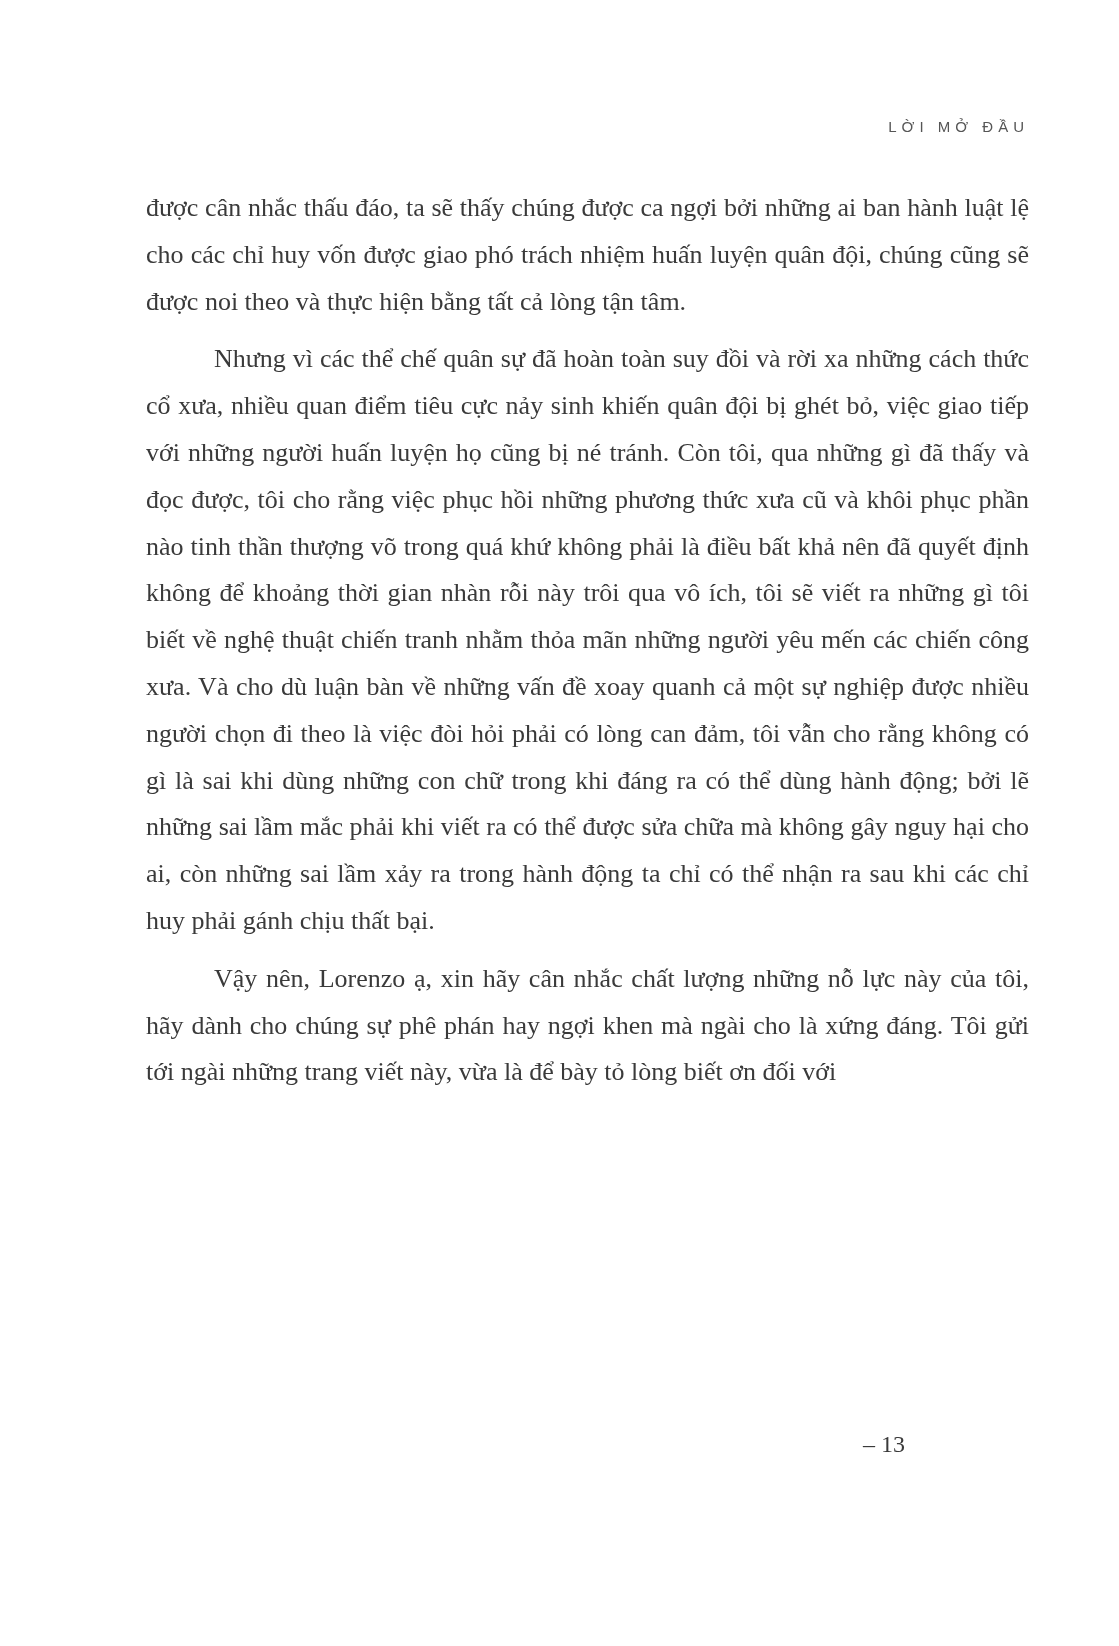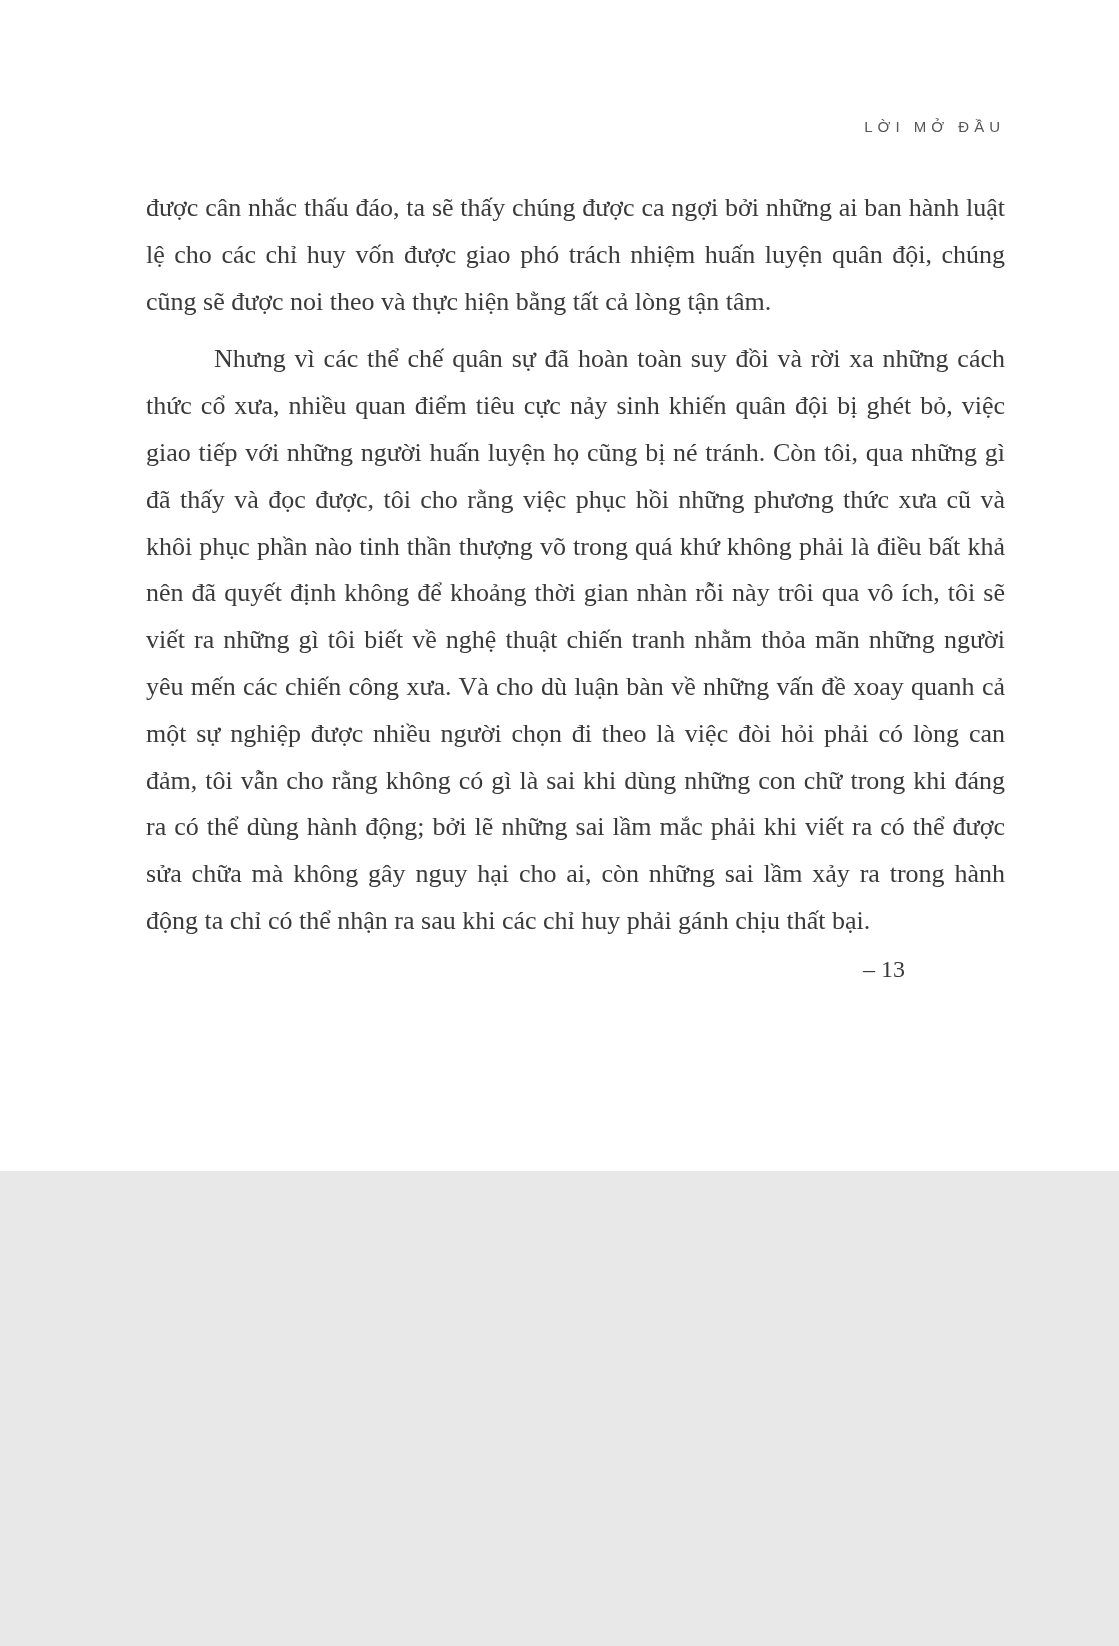--- a/index.html
+++ b/index.html
@@ -3,25 +3,25 @@
 <meta charset="utf-8">
 <style>
   html, body {
     margin: 0;
     padding: 0;
     background: #e8e8e8;
   }
   .page {
     position: relative;
     width: 1119px;
-    height: 1171px;
+    height: 1646px;
     margin: 0 auto;
     background: #ffffff;
     box-sizing: border-box;
-    padding: 118px 114px 0 146px;
+    padding: 118px 90px 0 146px;
     overflow: hidden;
   }
   .running-header {
     text-align: right;
     font-family: "Liberation Sans", sans-serif;
     font-size: 15px;
     font-weight: 400;
     letter-spacing: 5px;
     color: #565656;
     margin-bottom: 50px;
@@ -52,16 +52,17 @@
 </style>
 </head>
 <body>
 
 <div class="page">
   <div class="running-header">LỜI MỞ ĐẦU</div>
 
   <div class="body-text">
     <p class="para no-indent">được cân nhắc thấu đáo, ta sẽ thấy chúng được ca ngợi bởi những ai ban hành luật lệ cho các chỉ huy vốn được giao phó trách nhiệm huấn luyện quân đội, chúng cũng sẽ được noi theo và thực hiện bằng tất cả lòng tận tâm.</p>
     <p class="para">Nhưng vì các thể chế quân sự đã hoàn toàn suy đồi và rời xa những cách thức cổ xưa, nhiều quan điểm tiêu cực nảy sinh khiến quân đội bị ghét bỏ, việc giao tiếp với những người huấn luyện họ cũng bị né tránh. Còn tôi, qua những gì đã thấy và đọc được, tôi cho rằng việc phục hồi những phương thức xưa cũ và khôi phục phần nào tinh thần thượng võ trong quá khứ không phải là điều bất khả nên đã quyết định không để khoảng thời gian nhàn rỗi này trôi qua vô ích, tôi sẽ viết ra những gì tôi biết về nghệ thuật chiến tranh nhằm thỏa mãn những người yêu mến các chiến công xưa. Và cho dù luận bàn về những vấn đề xoay quanh cả một sự nghiệp được nhiều người chọn đi theo là việc đòi hỏi phải có lòng can đảm, tôi vẫn cho rằng không có gì là sai khi dùng những con chữ trong khi đáng ra có thể dùng hành động; bởi lẽ những sai lầm mắc phải khi viết ra có thể được sửa chữa mà không gây nguy hại cho ai, còn những sai lầm xảy ra trong hành động ta chỉ có thể nhận ra sau khi các chỉ huy phải gánh chịu thất bại.</p>
+    <p class="para">Vậy nên, Lorenzo ạ, xin hãy cân nhắc chất lượng những nỗ lực này của tôi, hãy dành cho chúng sự phê phán hay ngợi khen mà ngài cho là xứng đáng. Tôi gửi tới ngài những trang viết này, vừa là để bày tỏ lòng biết ơn đối với</p>
   </div>
 
   <div class="page-number">– 13</div>
 </div>
 
 </body></html>

